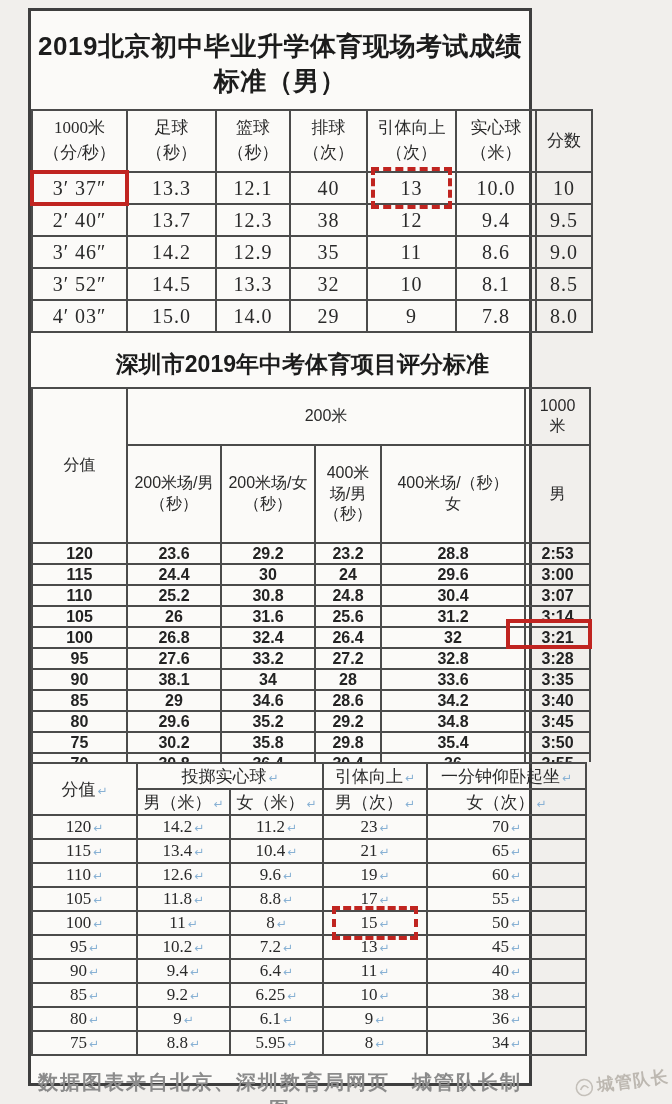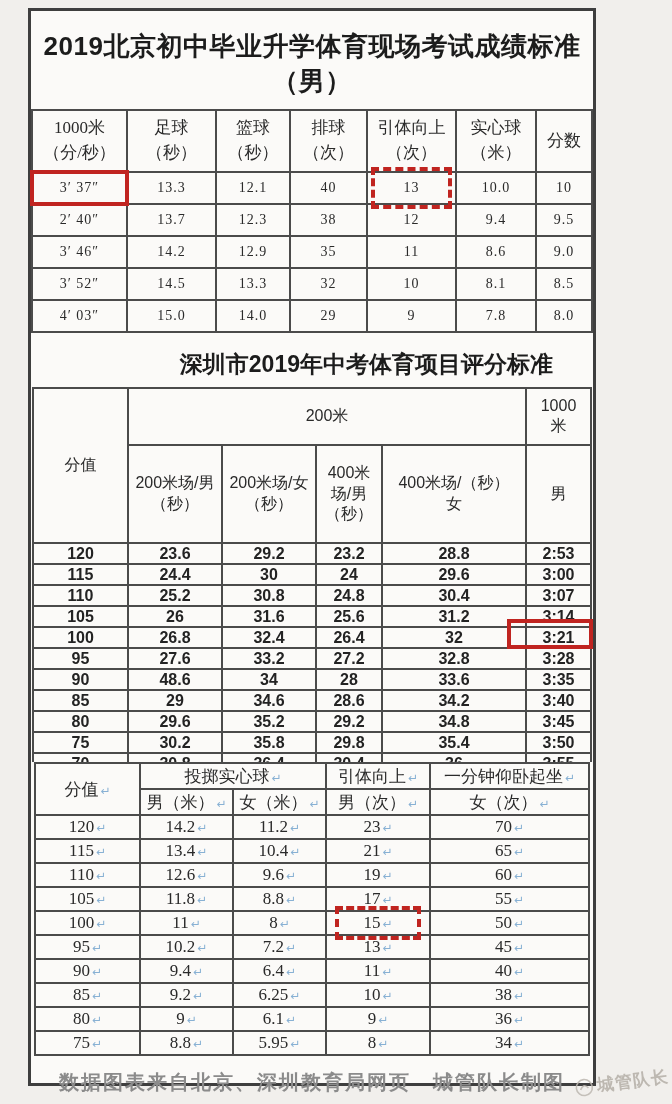--- a/index.html
+++ b/index.html
@@ -6,21 +6,21 @@
   html,body { margin:0; padding:0; }
   body {
     width:672px; height:1104px;
     background:#f1efec;
     font-family:"Liberation Sans", sans-serif;
     position:relative; overflow:hidden;
     color:#2a2a2a;
   }
   .frame {
     position:absolute; left:28px; top:8px;
-    width:568px; height:1078px;
+    width:504px; height:1078px;
     border:3px solid #3e3e3e;
     background:#fbfaf8;
   }
   .title1 {
     margin:18px 6px 10px 6px;
     text-align:center;
     font-size:26px; font-weight:bold; color:#1c1c1c;
     letter-spacing:0.5px;
     font-family:"Liberation Sans", sans-serif;
   }
@@ -29,21 +29,21 @@
     text-align:right;
     font-size:23px; font-weight:bold; color:#1c1c1c;
     font-family:"Liberation Sans", sans-serif;
   }
   table { border-collapse:collapse; margin:0 auto; table-layout:fixed; }
   th, td { border:2px solid #4b4b4b; text-align:center; padding:0; position:relative; }
 
   
   .t1 { width:560px; font-family:"Liberation Serif", serif; }
   .t1 th { height:62px; font-size:17px; font-weight:normal; line-height:1.45; }
-  .t1 td { height:32px; font-size:14px; letter-spacing:1px; }
+  .t1 td { height:32px; font-size:20px; letter-spacing:1px; }
 
   
   .t2 { width:558px; font-family:"Liberation Sans", sans-serif; }
   .t2 thead tr:nth-child(1) th { height:46px; }
   .t2 thead tr:nth-child(2) th { height:72px; }
   .t2 th { font-size:16px; font-weight:normal; line-height:1.3; padding:17px 2px; }
   .t2 th.pad-wide { padding:1px 12px;text-align:center; }
   .t2 th.pad-narrow { padding:1px 8px; }
   .t2 td { height:21px; font-size:16px; font-weight:600; color:#232323; }
   .t2 tr.cliprow td { height:8px; border-bottom:none; }
@@ -234,21 +234,21 @@
         <tr>
           <td>95</td>
           <td>27.6</td>
           <td>33.2</td>
           <td>27.2</td>
           <td>32.8</td>
           <td>3:28</td>
         </tr>
         <tr>
           <td>90</td>
-          <td>48.6</td>
+          <td>38.1</td>
           <td>34</td>
           <td>28</td>
           <td>33.6</td>
           <td>3:35</td>
         </tr>
         <tr>
           <td>85</td>
           <td>29</td>
           <td>34.6</td>
           <td>28.6</td>

